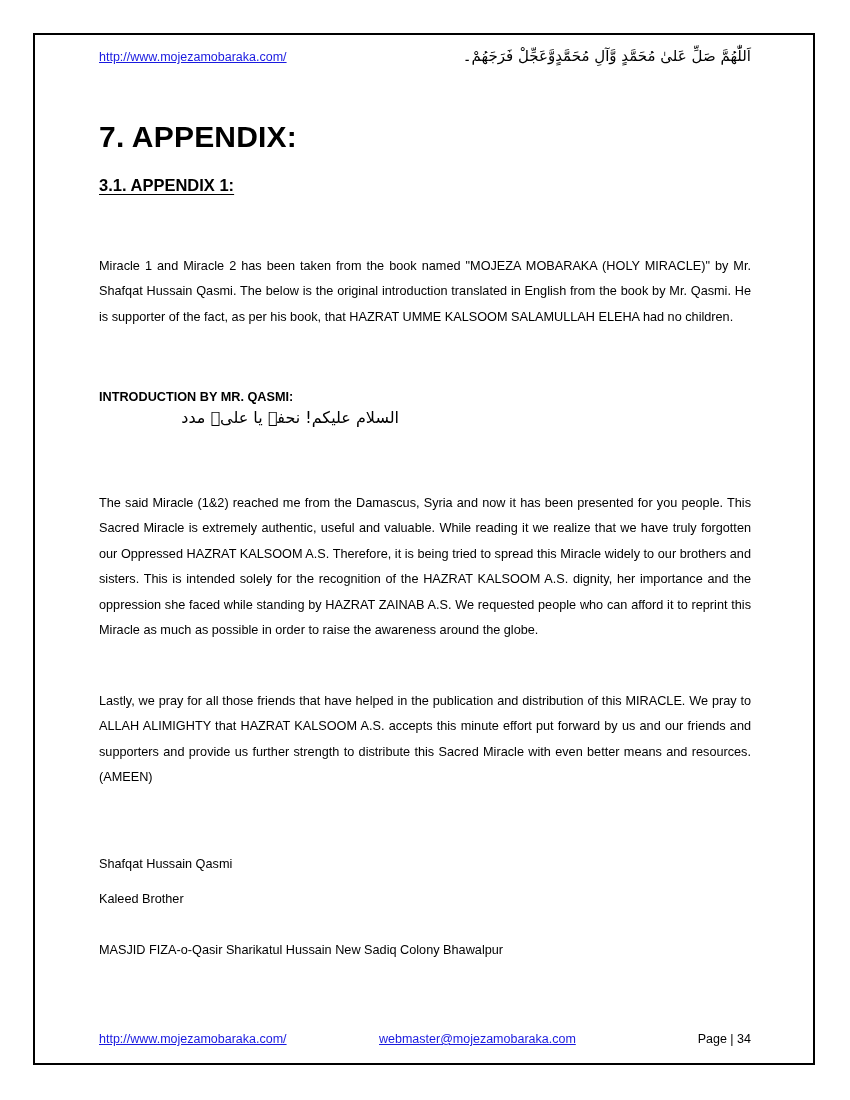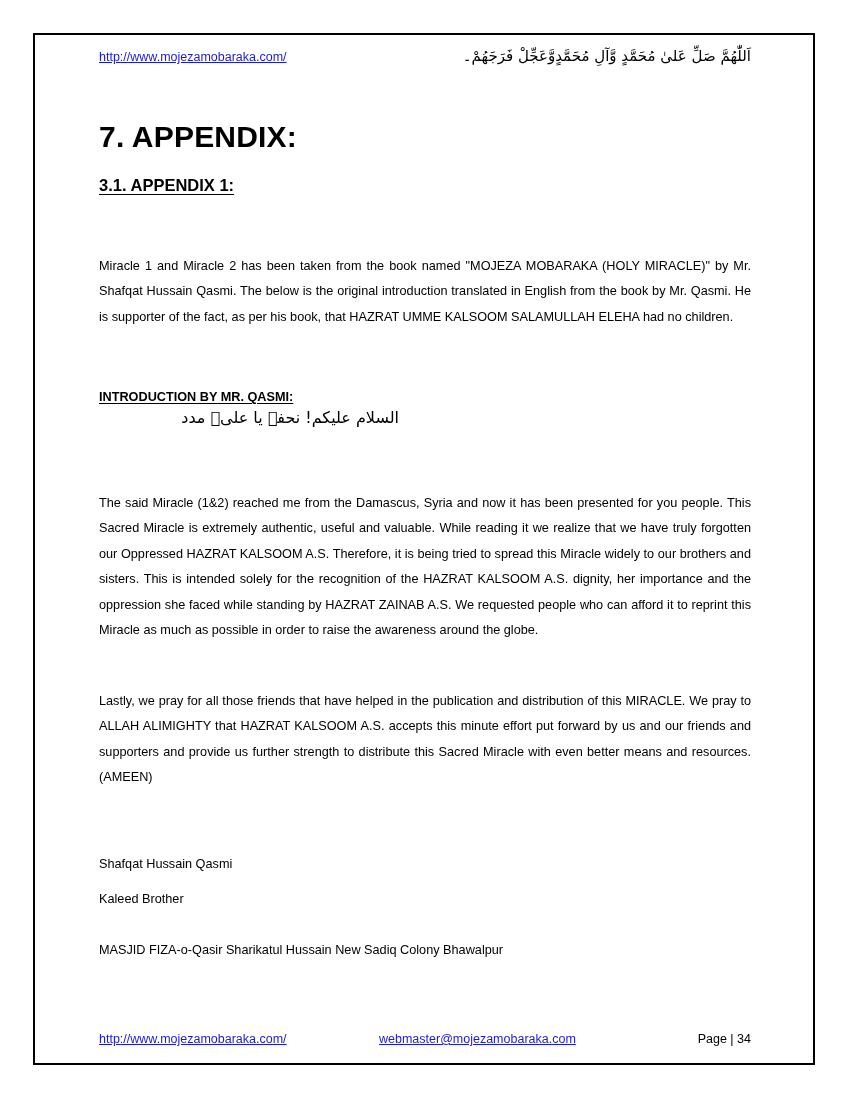--- a/index.html
+++ b/index.html
@@ -101,21 +101,20 @@
   #p-intro-note { top: 241px; }
   #p-said-miracle { top: 478px; }
   #p-lastly { top: 676px; }
 
   #h-introduction {
     position: absolute;
     left: 99px;
     top: 377px;
     font-size: 12.7px;
     font-weight: bold;
-    text-decoration: underline;
     text-underline-offset: 2px;
     color: #000000;
   }
 
   #urdu-line {
     position: absolute;
     left: 99px;
     top: 408px;
     width: 300px;
     font-family: "DejaVu Sans", sans-serif;

